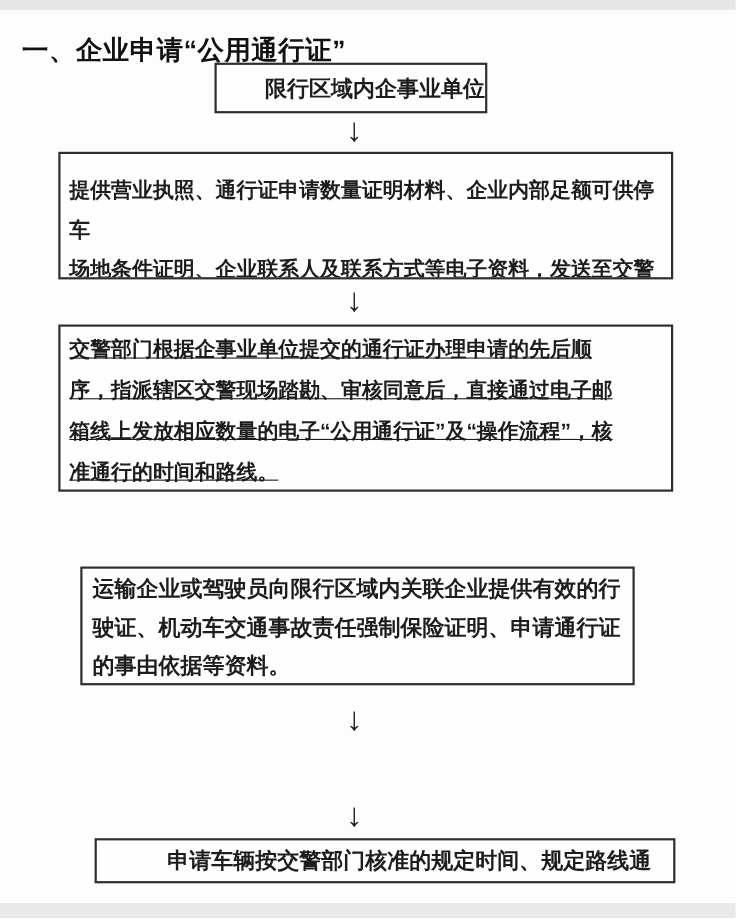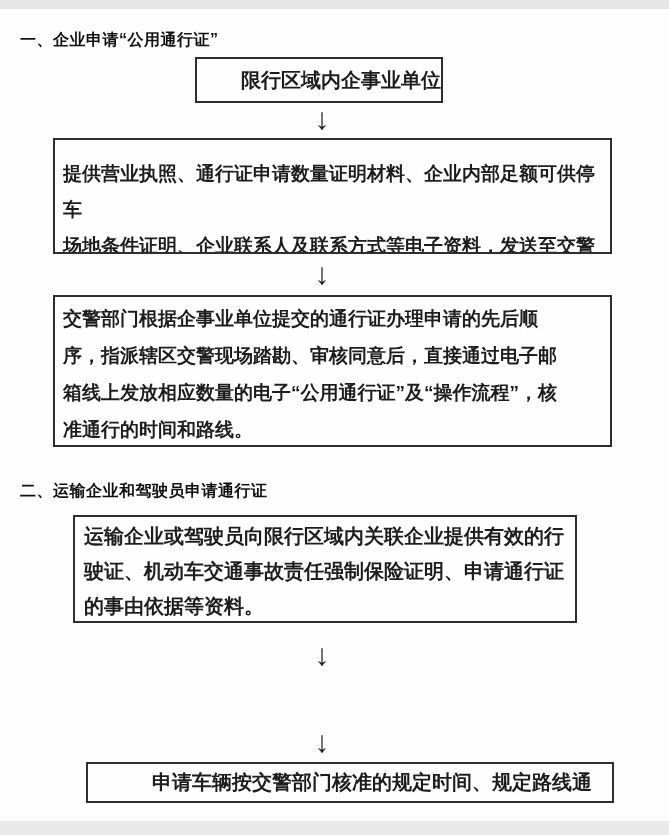--- a/index.html
+++ b/index.html
@@ -20,21 +20,21 @@
     position: absolute;
     left: 0;
     width: 669px;
   }
   #top-strip    { top: 0;     height: 9px;  background: #e6e6e6; }
   #bottom-strip { top: 821px; height: 14px; background: #e9e9e9; }
 
   .heading {
     position: absolute;
     left: 20px;
-    font-size: 16px;
+    font-size: 24px;
     font-weight: 700;
     color: #111111;
     letter-spacing: 0.5px;
     white-space: nowrap;
   }
   #heading-1 { top: 30px; }
   #heading-2 { top: 481px; }
 
   .flow-box {
     position: absolute;
@@ -53,21 +53,21 @@
     text-align: center;
     white-space: nowrap;
   }
   .box-multi {
     white-space: pre-line;
     text-align: left;
   }
 
   #box-1 { left: 195px; top: 57px;  width: 248px; height: 46px;  font-size: 20px; }
   #box-2 { left: 53px;  top: 138px; width: 559px; height: 116px; font-size: 19px; line-height: 36px; padding: 16px 8px; }
-  #box-3 { left: 53px;  top: 295px; width: 559px; height: 152px; font-size: 19px; line-height: 37px; padding: 3px 8px; }
+  #box-3 { left: 53px;  top: 295px; width: 559px; height: 152px; font-size: 19px; line-height: 37px; padding: 3px 8px; text-decoration: underline; }
   #box-4 { left: 73px;  top: 515px; width: 504px; height: 108px; font-size: 20px; line-height: 35px; padding: 2px 9px; }
   #box-5 { left: 22px;  top: 675px; width: 623px; height: 48px;  font-size: 20px; }
   #box-6 { left: 86px;  top: 762px; width: 528px; height: 41px;  font-size: 20px; }
 
   .flow-arrow {
     position: absolute;
     left: 306px;
     width: 32px;
     text-align: center;
     font-size: 30px;
@@ -136,21 +136,20 @@
 场地条件证明、企业联系人及联系方式等电子资料，发送至交警大
 队对外公布的通行证办理电子邮箱（bljjddtxz@126.com）</div>
 
   <div id="arrow-2" class="flow-arrow">↓</div>
 
   <div id="box-3" class="flow-box box-multi">交警部门根据企事业单位提交的通行证办理申请的先后顺
 序，指派辖区交警现场踏勘、审核同意后，直接通过电子邮
 箱线上发放相应数量的电子“公用通行证”及“操作流程”，核
 准通行的时间和路线。</div>
 
-  <div id="heading-2" class="heading">二、运输企业和驾驶员申请通行证</div>
 
   <div id="box-4" class="flow-box box-multi">运输企业或驾驶员向限行区域内关联企业提供有效的行
 驶证、机动车交通事故责任强制保险证明、申请通行证
 的事由依据等资料。</div>
 
   <div id="arrow-3" class="flow-arrow">↓</div>
 
 
   <div id="arrow-4" class="flow-arrow">↓</div>
 

